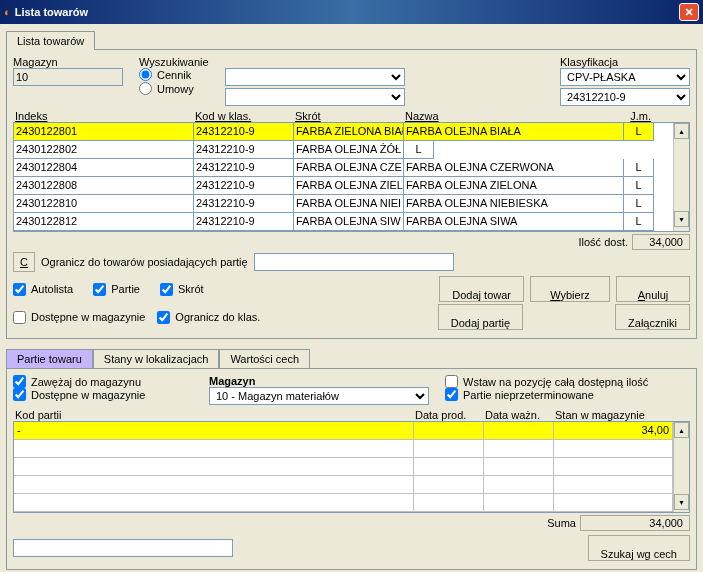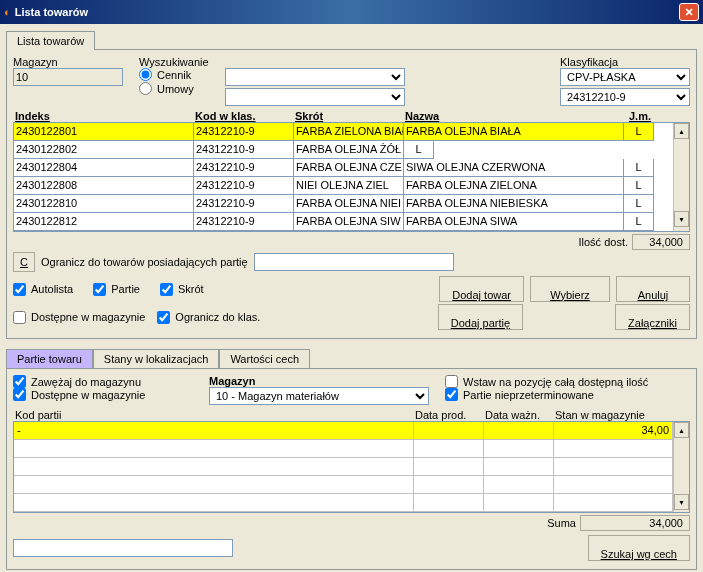--- a/index.html
+++ b/index.html
@@ -8,29 +8,29 @@
 .titlebar .title-left { display: flex; align-items: center; gap: 4px; }
 .titlebar .close { background: #e05030; border: 1px solid white; border-radius: 3px; width: 20px; height: 18px; display: flex; align-items: center; justify-content: center; color: white; font-weight: bold; cursor: pointer; }
 .window-body { padding: 6px; background: #ece9d8; }
 .tab { display: inline-block; background: #ece9d8; border: 1px solid #919b9c; border-bottom: none; padding: 3px 10px; position: relative; top: 1px; z-index: 2; }
 .panel { border: 1px solid #919b9c; padding: 6px; background: #ece9d8; }
 .row { display: flex; gap: 6px; align-items: center; margin-bottom: 2px; }
 .col { display: flex; flex-direction: column; }
 label { color: #000; }
 input[type="text"], select { border: 1px solid #7f9db9; background: white; height: 18px; padding: 0 2px; font-size: 11px; }
 .radio-group { display: flex; flex-direction: column; gap: 1px; }
-.table-head { display: flex; font-weight: bold; text-decoration: underline; padding: 2px 0 0 0; }
+.table-head { display: flex; font-weight: normal; text-decoration: underline; padding: 2px 0 0 0; }
 .th { overflow: hidden; white-space: nowrap; padding: 0 2px; }
 .grid { border: 1px solid #7f9db9; background: white; }
 .grid-row { display: flex; height: 18px; }
 .grid-cell { border: 1px solid #7f9db9; border-top: none; border-left: none; padding: 0 2px; overflow: hidden; white-space: nowrap; height: 18px; line-height: 17px; }
 .grid-row.selected .grid-cell { background: #ffff00; }
 .scrollbar-v { width: 16px; background: #ece9d8; border-left: 1px solid #c0c0c0; }
 .sb-btn { height: 16px; border: 1px solid #aca899; background: #ece9d8; font-size: 8px; display:flex;align-items:center;justify-content:center; }
-.btn { background: #ece9d8; border: 1px solid #aca899; padding: 12px 12px; height: 22px; cursor: pointer; min-width: 74px; text-decoration: underline; }
+.btn { background: #ece9d8; border: 1px solid #aca899; padding: 12px 12px; height: 22px; cursor: pointer; min-width: 74px; }
 .btn u { text-decoration: underline; }
 .checkbox-row { display: flex; align-items: center; gap: 3px; }
 .checkbox-row input { margin: 0 2px 0 0; }
 .footer-info { display:flex; justify-content:flex-end; align-items:center; gap:4px; margin-top:2px;}
 .sum-box { border: 1px solid #aca899; background: #ece9d8; padding: 1px 6px; min-width: 58px; text-align: right; }
 .c-btn { border: 1px solid #aca899; width: 22px; height: 20px; display:inline-flex;align-items:center;justify-content:center;text-decoration: underline; }
 .sub-tabs { display:flex; }
 .sub-tab { border: 1px solid #919b9c; border-bottom:none; padding: 3px 10px; background:#ece9d8; }
 .sub-tab:first-child { background:#c4b5fd; }
 .grid2-head { display:flex; font-weight:normal; }
@@ -106,27 +106,27 @@
           <div class="grid-row">
             <div class="grid-cell" style="width: 180px;">2430122802</div>
             <div class="grid-cell" style="width: 100px;">24312210-9</div>
             <div class="grid-cell" style="width: 110px;">FARBA OLEJNA ŻÓŁ</div>
             <div class="grid-cell" style="width: 30px; text-align: center;">L</div>
           </div>
           <div class="grid-row">
             <div class="grid-cell" style="width: 180px;">2430122804</div>
             <div class="grid-cell" style="width: 100px;">24312210-9</div>
             <div class="grid-cell" style="width: 110px;">FARBA OLEJNA CZE</div>
-            <div class="grid-cell" style="width: 220px;">SIWA OLEJNA CZERWONA</div>
+            <div class="grid-cell" style="width: 220px;">FARBA OLEJNA CZERWONA</div>
             <div class="grid-cell" style="width: 30px; text-align: center;">L</div>
           </div>
           <div class="grid-row">
             <div class="grid-cell" style="width: 180px;">2430122808</div>
             <div class="grid-cell" style="width: 100px;">24312210-9</div>
-            <div class="grid-cell" style="width: 110px;">NIEI OLEJNA ZIEL</div>
+            <div class="grid-cell" style="width: 110px;">FARBA OLEJNA ZIEL</div>
             <div class="grid-cell" style="width: 220px;">FARBA OLEJNA ZIELONA</div>
             <div class="grid-cell" style="width: 30px; text-align: center;">L</div>
           </div>
           <div class="grid-row">
             <div class="grid-cell" style="width: 180px;">2430122810</div>
             <div class="grid-cell" style="width: 100px;">24312210-9</div>
             <div class="grid-cell" style="width: 110px;">FARBA OLEJNA NIEI</div>
             <div class="grid-cell" style="width: 220px;">FARBA OLEJNA NIEBIESKA</div>
             <div class="grid-cell" style="width: 30px; text-align: center;">L</div>
           </div>

